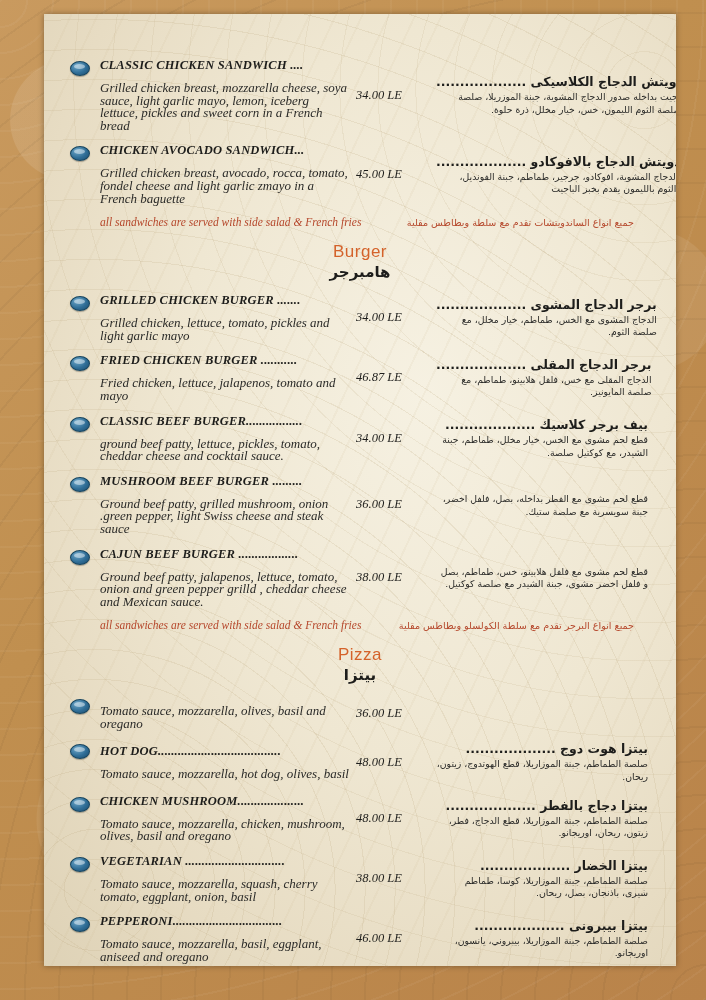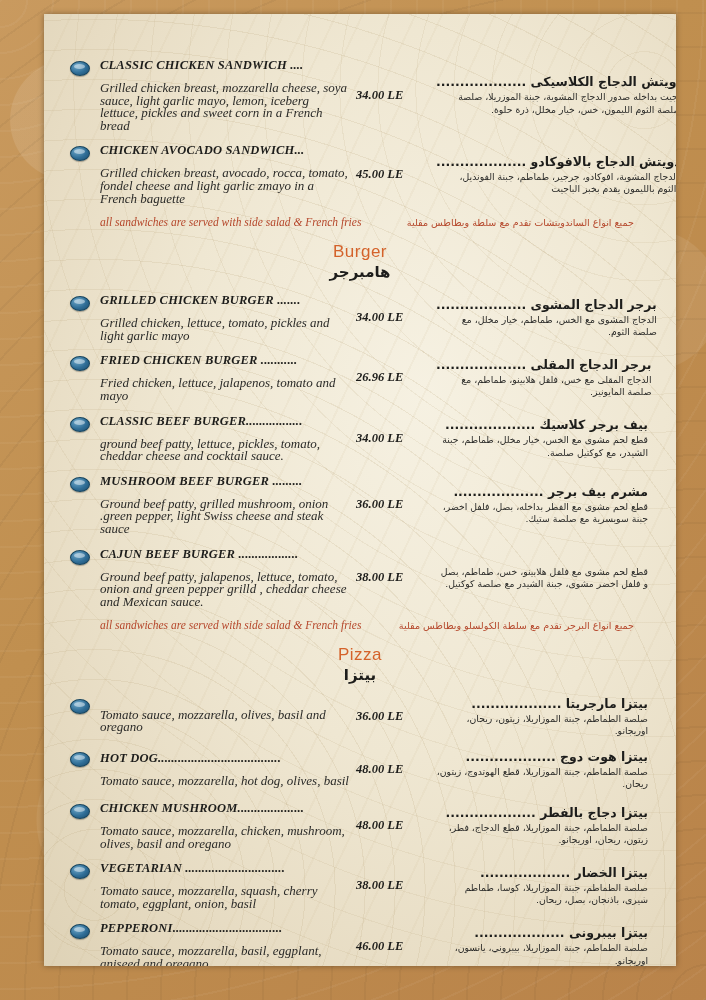--- a/index.html
+++ b/index.html
@@ -76,21 +76,20 @@
     color:#2a2a28;
     margin-top:9px;
   }
   .price{
     flex:0 0 80px;width:80px;
     font-style:italic;font-size:12.5px;
     color:#1d1d1b;
     text-align:left;
     padding-top:0px;
     padding-left:6px;
-    font-weight:bold;
   }
   .right{
     flex:1;
     direction:rtl;
     text-align:right;
     padding-right:2px;
   }
   .aname{
     font-family:"DejaVu Sans", sans-serif;
     font-weight:bold;
@@ -190,21 +189,21 @@
             <div class="adesc">الدجاج المشوى مع الخس، طماطم، خيار مخلل، مع صلصة الثوم.</div>
           </div>
         </div>
 
         <div class="item">
           <span class="bullet"></span>
           <div class="left">
             <div class="name">FRIED CHICKEN BURGER  ...........</div>
             <div class="desc">Fried chicken, lettuce, jalapenos, tomato and mayo</div>
           </div>
-          <div class="price">26.96 LE</div>
+          <div class="price">46.87 LE</div>
           <div class="right">
             <div class="aname">برجر الدجاج المقلى ...................</div>
             <div class="adesc">الدجاج المقلى مع خس، فلفل هلابينو، طماطم، مع صلصة المايونيز.</div>
           </div>
         </div>
 
         <div class="item">
           <span class="bullet"></span>
           <div class="left">
             <div class="name">CLASSIC BEEF BURGER.................</div>
@@ -218,21 +217,20 @@
         </div>
 
         <div class="item">
           <span class="bullet"></span>
           <div class="left">
             <div class="name">MUSHROOM BEEF BURGER  .........</div>
             <div class="desc">Ground beef patty, grilled mushroom, onion .green pepper, light Swiss cheese and steak sauce</div>
           </div>
           <div class="price">36.00 LE</div>
           <div class="right">
-            <div class="aname">مشرم بيف برجر ...................</div>
             <div class="adesc">قطع لحم مشوى مع الفطر بداخله، بصل، فلفل اخضر، جبنة سويسرية مع صلصة ستيك.</div>
           </div>
         </div>
 
         <div class="item">
           <span class="bullet"></span>
           <div class="left">
             <div class="name">CAJUN BEEF BURGER  ..................</div>
             <div class="desc">Ground beef patty, jalapenos, lettuce, tomato, onion and green pepper grilld , cheddar cheese and Mexican sauce.</div>
           </div>
@@ -253,24 +251,20 @@
           <div class="section-en">Pizza</div>
           <div class="section-ar">بيتزا</div>
         </div>
 
         <div class="item">
           <span class="bullet"></span>
           <div class="left">
             <div class="desc">Tomato sauce, mozzarella, olives, basil and oregano</div>
           </div>
           <div class="price">36.00 LE</div>
-          <div class="right">
-            <div class="aname">بيتزا مارجريتا ...................</div>
-            <div class="adesc">صلصة الطماطم، جبنة الموزاريلا، زيتون، ريحان، اوريجانو.</div>
-          </div>
         </div>
 
         <div class="item">
           <span class="bullet"></span>
           <div class="left">
             <div class="name">HOT DOG.....................................</div>
             <div class="desc">Tomato sauce, mozzarella, hot dog, olives, basil</div>
           </div>
           <div class="price">48.00 LE</div>
           <div class="right">

